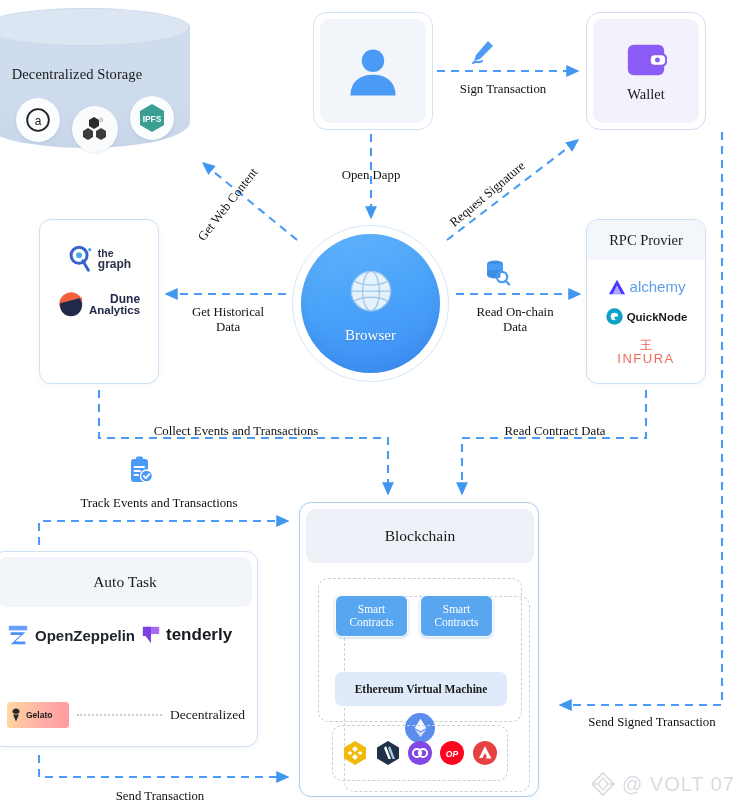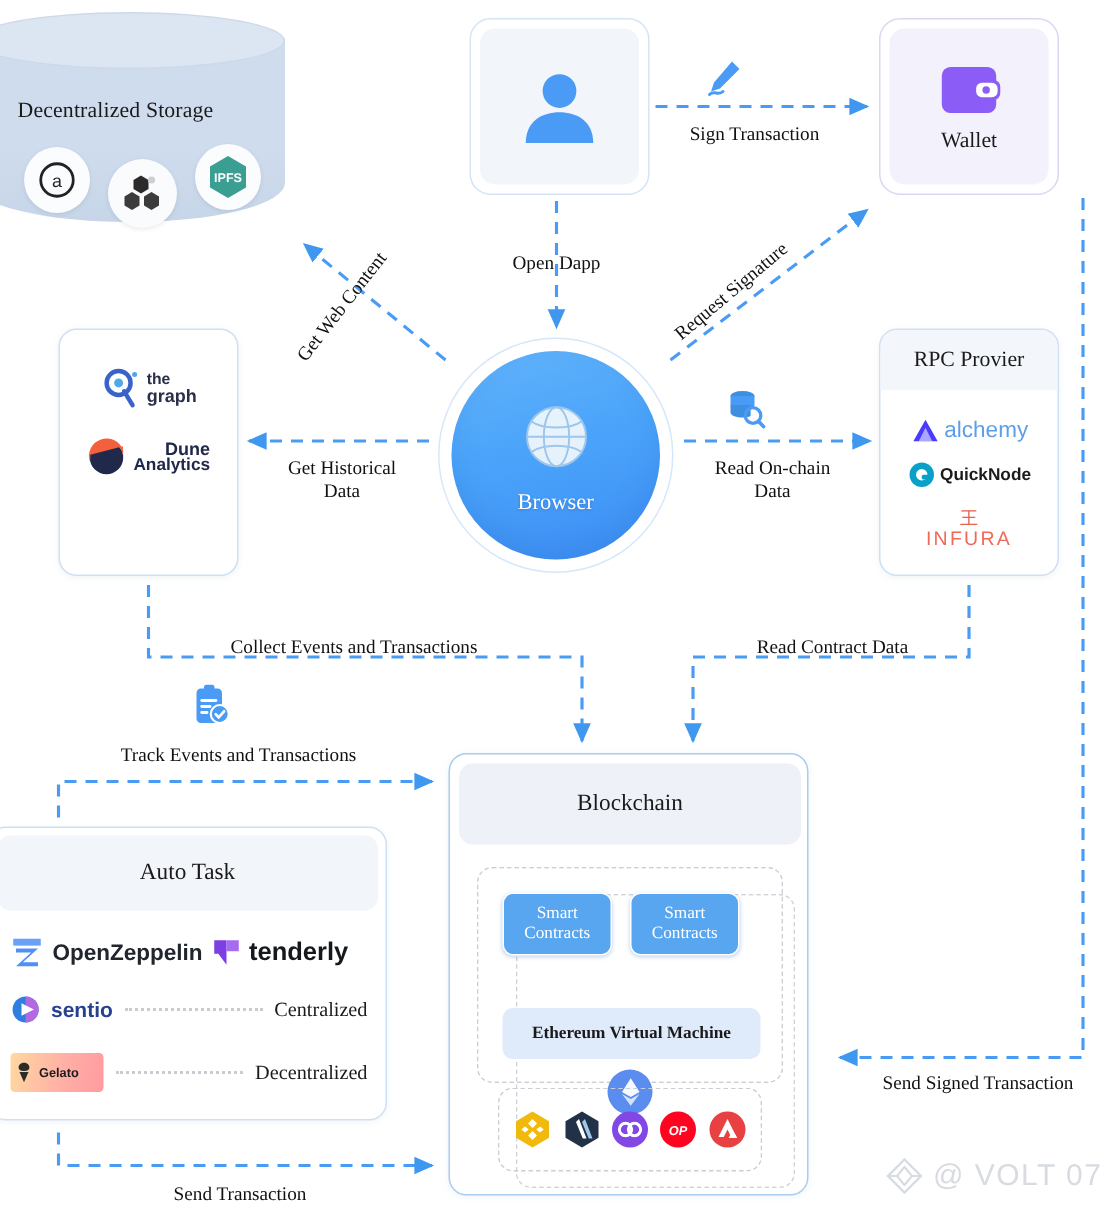--- a/index.html
+++ b/index.html
@@ -384,30 +384,20 @@
     </div>
 
     <div class="at-row" style="left:148px; top:72px; gap:5px;">
       <svg width="20" height="22" viewBox="0 0 22 24" aria-hidden="true">
         <path d="M2,3 L11,3 L11,21 L5,13 L2,13 Z" fill="#7b3fe4"></path>
         <path d="M11,3 L20,3 L20,11 L11,11 Z" fill="#a56bf0"></path>
       </svg>
       <span class="sans bold" style="font-size:17px;color:#15181d;">tenderly</span>
     </div>
 
-    <div class="at-row" style="left:14px; top:110px; width:238px;">
-      <svg width="22" height="22" viewBox="0 0 24 24" aria-hidden="true">
-        <circle cx="11" cy="12" r="9.5" fill="#2f7fe0"></circle>
-        <path d="M11,2.5 A9.5,9.5 0 0 1 11,21.5 Z" fill="#b36ae0"></path>
-        <polygon points="8,7.5 17,12 8,16.5" fill="#ffffff"></polygon>
-      </svg>
-      <span class="sans bold" style="font-size:14px;color:#26418f;margin-left:5px;">sentio</span>
-      <span class="dotline"></span>
-      <span class="at-lbl">Centralized</span>
-    </div>
 
     <div class="at-row" style="left:14px; top:150px; width:238px;">
       <span style="display:inline-flex;align-items:center;gap:4px;width:62px;height:26px;border-radius:3px;
                    background:linear-gradient(100deg,#ffd9a0 0%,#ffb0a6 55%,#ff9aa0 100%);
                    padding-left:3px;">
         <svg width="12" height="14" viewBox="0 0 12 14" aria-hidden="true">
           <path d="M6,0.5 C8.2,0.5 9.6,2 9.6,3.6 C9.6,5.1 8.2,6 6,6 C3.8,6 2.4,5.1 2.4,3.6 C2.4,2 3.8,0.5 6,0.5 Z
                    M3,6.6 L9,6.6 L6,13.5 Z" fill="#2b2b2b"></path>
         </svg>
         <span class="sans bold" style="font-size:8.5px;color:#1c1c1c;">Gelato</span>

